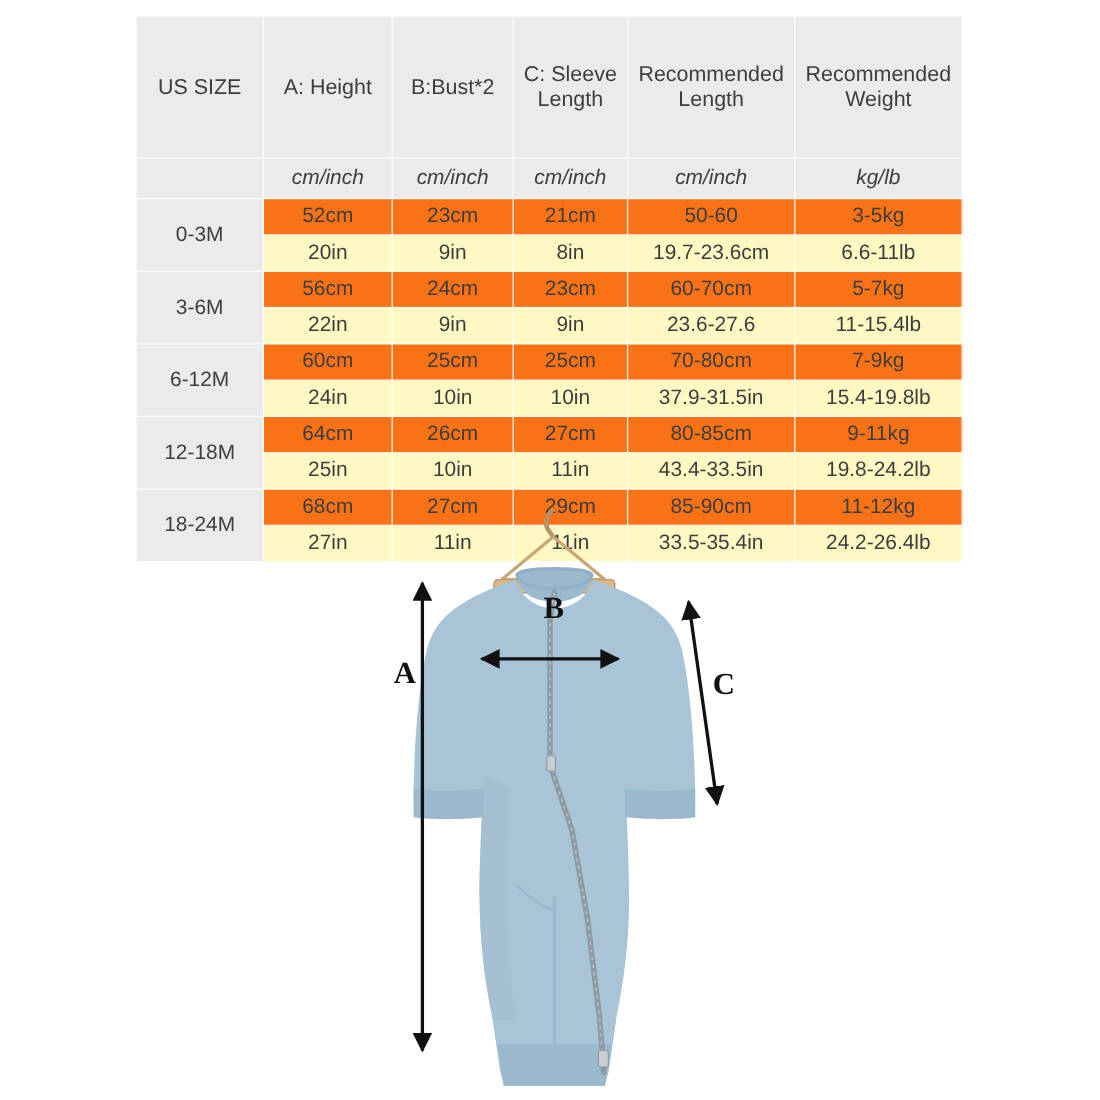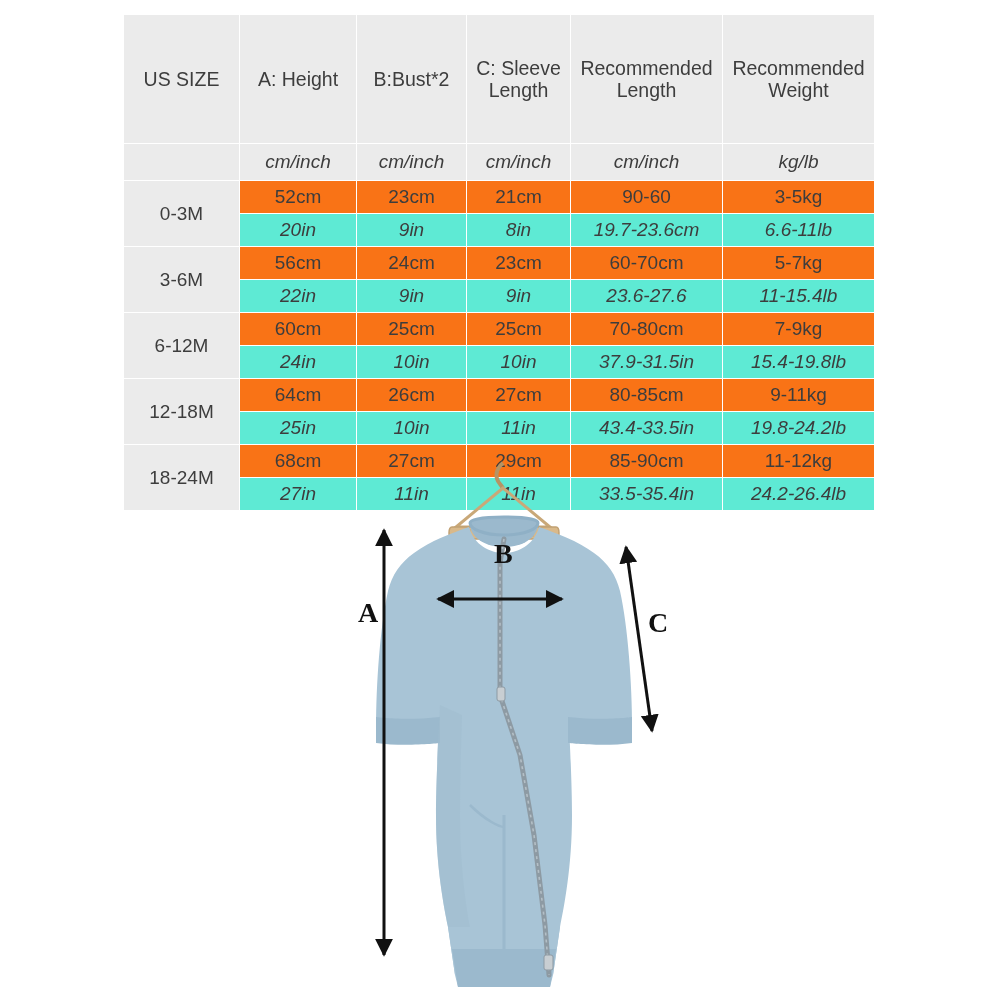--- a/index.html
+++ b/index.html
@@ -47,22 +47,21 @@
   }
   #size-chart .sizecell {
     background: #ebebeb;
     font-size: 19px;
   }
   #size-chart .datacell {
     background: #f97316;
     height: 28px;
   }
   #size-chart .datacell.alt {
-    background: #5eead4;
-    font-style: italic;
+    background: #fef9c3;
   }
   .col-size { width: 116px; }
   .col-a { width: 117px; }
   .col-b { width: 110px; }
   .col-c { width: 104px; }
   .col-h { width: 152px; }
   .col-w { width: 152px; }
 
   
   #illustration {
@@ -115,21 +114,21 @@
       <td>cm/inch</td>
       <td>cm/inch</td>
       <td>kg/lb</td>
     </tr>
 
     <tr>
       <td class="sizecell" rowspan="2">0-3M</td>
       <td class="datacell">52cm</td>
       <td class="datacell">23cm</td>
       <td class="datacell">21cm</td>
-      <td class="datacell">90-60</td>
+      <td class="datacell">50-60</td>
       <td class="datacell">3-5kg</td>
     </tr>
     <tr>
       <td class="datacell alt">20in</td>
       <td class="datacell alt">9in</td>
       <td class="datacell alt">8in</td>
       <td class="datacell alt">19.7-23.6cm</td>
       <td class="datacell alt">6.6-11lb</td>
     </tr>
 

